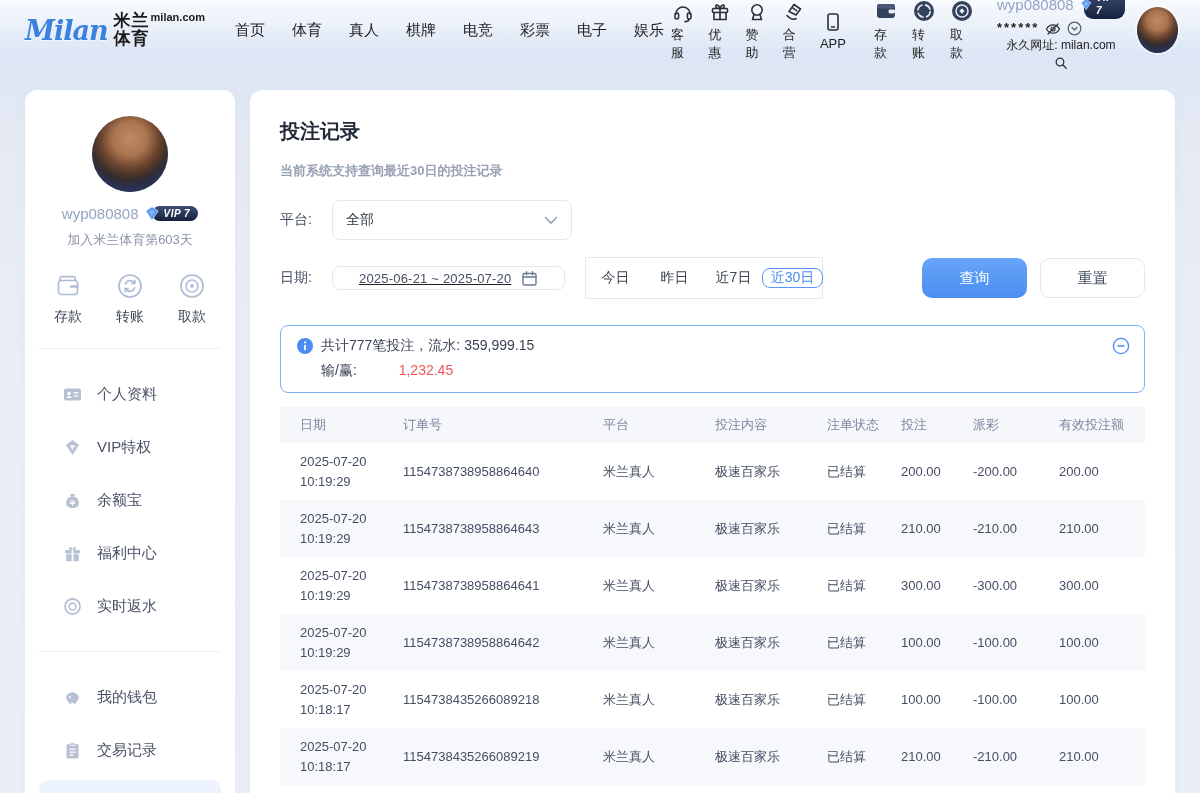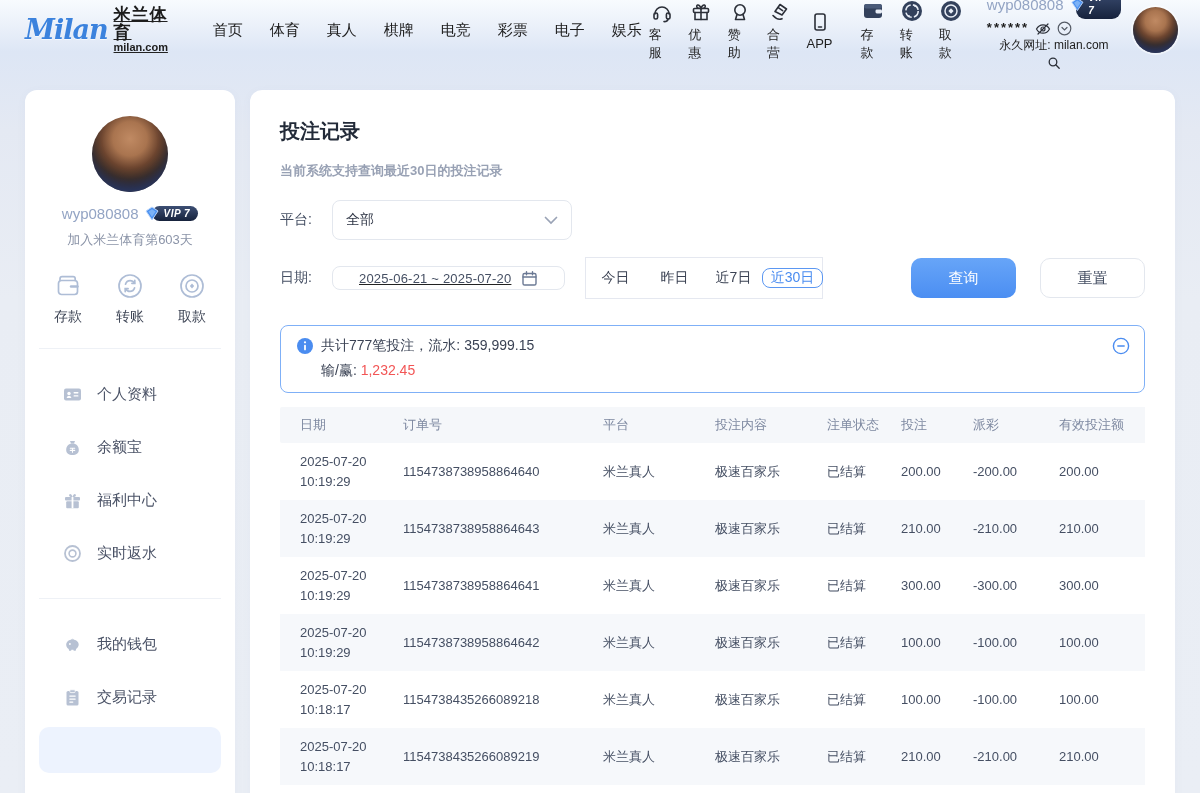--- a/index.html
+++ b/index.html
@@ -10,21 +10,21 @@
     overflow: hidden;
     position: relative;
     color:#222;
   }
   svg { display:block; }
 
   
   .topbar { display:flex; align-items:center; height:60px; padding:0 22px 0 25px; }
   .logo { display:flex; align-items:center; gap:6px; }
   .logo-script { font-family:"DejaVu Serif", serif; font-style:italic; font-weight:bold; font-size:27px; color:#3b82dd; letter-spacing:-1px; text-shadow:0 1px 0 rgba(255,255,255,.6); }
-  .logo-right { display:flex; flex-direction:column; line-height:1.05;text-decoration:underline; }
+  .logo-right { display:flex; flex-direction:row; line-height:1.05; }
   .logo-cn { font-size:17px; font-weight:bold; color:#1c1c1c; letter-spacing:1px; }
   .logo-domain { font-size:11px; font-weight:bold; color:#1c1c1c; }
   .nav { display:flex; gap:27px; margin-left:30px; font-size:15px; color:#1e1e1e; }
   .nav span { cursor:pointer; white-space:nowrap; }
 
   .top-right { margin-left:auto; display:flex; align-items:center; }
   .iconstack { display:flex; flex-direction:column; align-items:center; gap:3px; font-size:13px; color:#1e1e1e; margin:0 7px; cursor:pointer; }
   .iconstack .ic { height:24px; display:flex; align-items:flex-end; }
   .wallet-group { display:flex; margin-left:14px; }
 
@@ -67,29 +67,29 @@
   .f-label { font-size:14px; color:#454f63; width:52px; flex:none; }
   .select-box { width:240px; height:40px; border:1px solid #e3e7ee; border-radius:8px; display:flex; align-items:center; justify-content:space-between; padding:0 13px; cursor:pointer; background:#fff; }
   .select-value { font-size:14px; color:#2f3646; }
   .date-box { width:233px; height:24px; border:1px solid #e3e7ee; border-radius:8px; display:flex; align-items:center; justify-content:space-between; padding:0 26px; cursor:pointer; background:#fff;text-decoration:underline; }
   .date-value { font-size:13px; color:#454f63; letter-spacing:.2px; }
   .seg-group { display:flex; align-items:center; height:42px; border:1px solid #e5e8f0; border-radius:0; margin-left:20px; background:#fff; }
   .seg { width:59px; display:flex; align-items:center; justify-content:center; font-size:14px; color:#3c4354; cursor:pointer; position:relative; }
   .seg + .seg::before { content:""; position:absolute; left:0; top:9px; bottom:9px; width:1px; background:#eceef4; }
   .seg.active { border:1px solid #5b97f2; border-radius:8px; color:#4a8cf0; margin:-1px; z-index:1; background:#fff; width:61px; }
   .seg.active::before { display:none; }
-  .btns { margin-left:auto; display:flex; gap:24px; }
+  .btns { margin-left:auto; display:flex; gap:13px; }
   .btn { width:105px; height:40px; border-radius:10px; display:flex; align-items:center; justify-content:center; font-size:15px; cursor:pointer; border:none; }
   .btn-primary { background:linear-gradient(180deg,#67a5f8,#4b8ef2); color:#fff; }
   .btn-plain { background:#fff; color:#454f63; border:1px solid #e3e7ee; }
 
   .summary { margin-top:26px; border:1px solid #7fb0f7; border-radius:8px; padding:11px 16px 12px; position:relative; }
   .sum-line1 { display:flex; align-items:center; gap:8px; font-size:14px; color:#3a4254; }
   .sum-line2 { margin:7px 0 0 24px; font-size:14px; color:#3a4254; }
-  .sum-loss { color:#f25555; }
+  .sum-loss { color:#f25555;margin-left:38px; }
   .sum-collapse { position:absolute; right:14px; top:11px; cursor:pointer; }
 
   table.bets { width:100%; border-collapse:collapse; margin-top:14px; font-size:13px; table-layout:fixed; }
   table.bets th { background:#f5f7fa; color:#7d88a0; font-weight:normal; height:36px; text-align:left; padding:0 8px; }
   table.bets th:first-child { padding-left:20px; border-radius:2px 0 0 2px; }
   table.bets td { height:57px; padding:0 8px; color:#454f63; }
   table.bets td:first-child { padding-left:20px; }
   table.bets tbody tr:nth-child(even) { background:#f6f8fb; }
   .cell-date { line-height:1.5; color:#565f73; }
 </style>
@@ -296,20 +296,29 @@
       <span class="mi">
         <svg width="19" height="19" viewBox="0 0 19 19">
             <rect x="1" y="3.5" width="17" height="12" rx="2" fill="currentColor"></rect>
             <circle cx="6" cy="8.5" r="1.7" fill="#fff"></circle>
             <path d="M3.6 13c.4-1.6 1.3-2.3 2.4-2.3s2 .7 2.4 2.3z" fill="#fff"></path>
             <rect x="10.5" y="7" width="5" height="1.4" rx=".7" fill="#fff"></rect>
             <rect x="10.5" y="10.2" width="5" height="1.4" rx=".7" fill="#fff"></rect>
           </svg>
       </span>
       <span>个人资料</span>
+    </div>
+    <div class="menu-item">
+      <span class="mi">
+        <svg width="19" height="19" viewBox="0 0 19 19">
+            <path d="M9.5 2 16 7l-6.5 10L3 7z" fill="currentColor"></path>
+            <path d="M6.5 7.2h6L9.5 12z" fill="#fff" opacity=".85"></path>
+          </svg>
+      </span>
+      <span>VIP特权</span>
     </div>
     <div class="menu-item">
       <span class="mi">
         <svg width="19" height="19" viewBox="0 0 19 19">
             <path d="M7 3h5l-1 2.6H8z" fill="currentColor"></path>
             <path d="M9.5 5.6c3.8 0 6.3 2.7 6.3 6.3 0 3.2-2.6 5.1-6.3 5.1s-6.3-1.9-6.3-5.1c0-3.6 2.5-6.3 6.3-6.3z" fill="currentColor"></path>
             <path d="M7.3 10.2h4.4M7.3 12.4h4.4M9.5 10.2v4" stroke="#fff" stroke-width="1.1" stroke-linecap="round"></path>
           </svg>
       </span>
       <span>余额宝</span>

